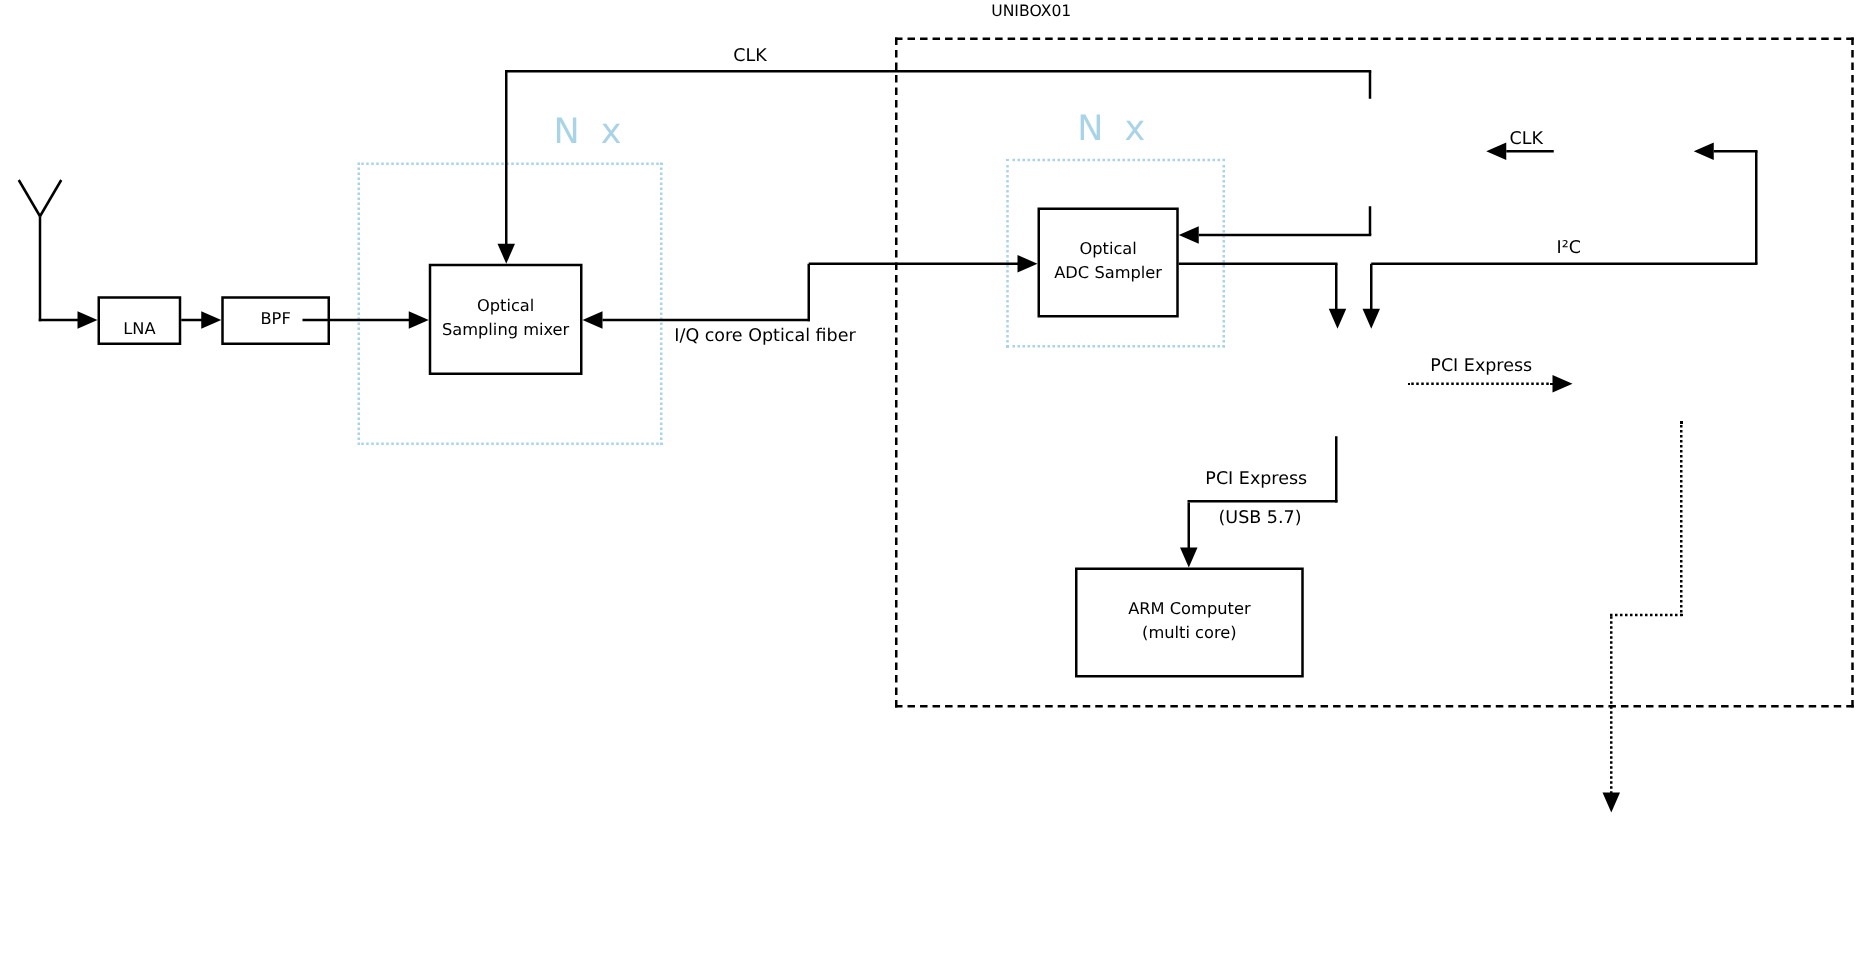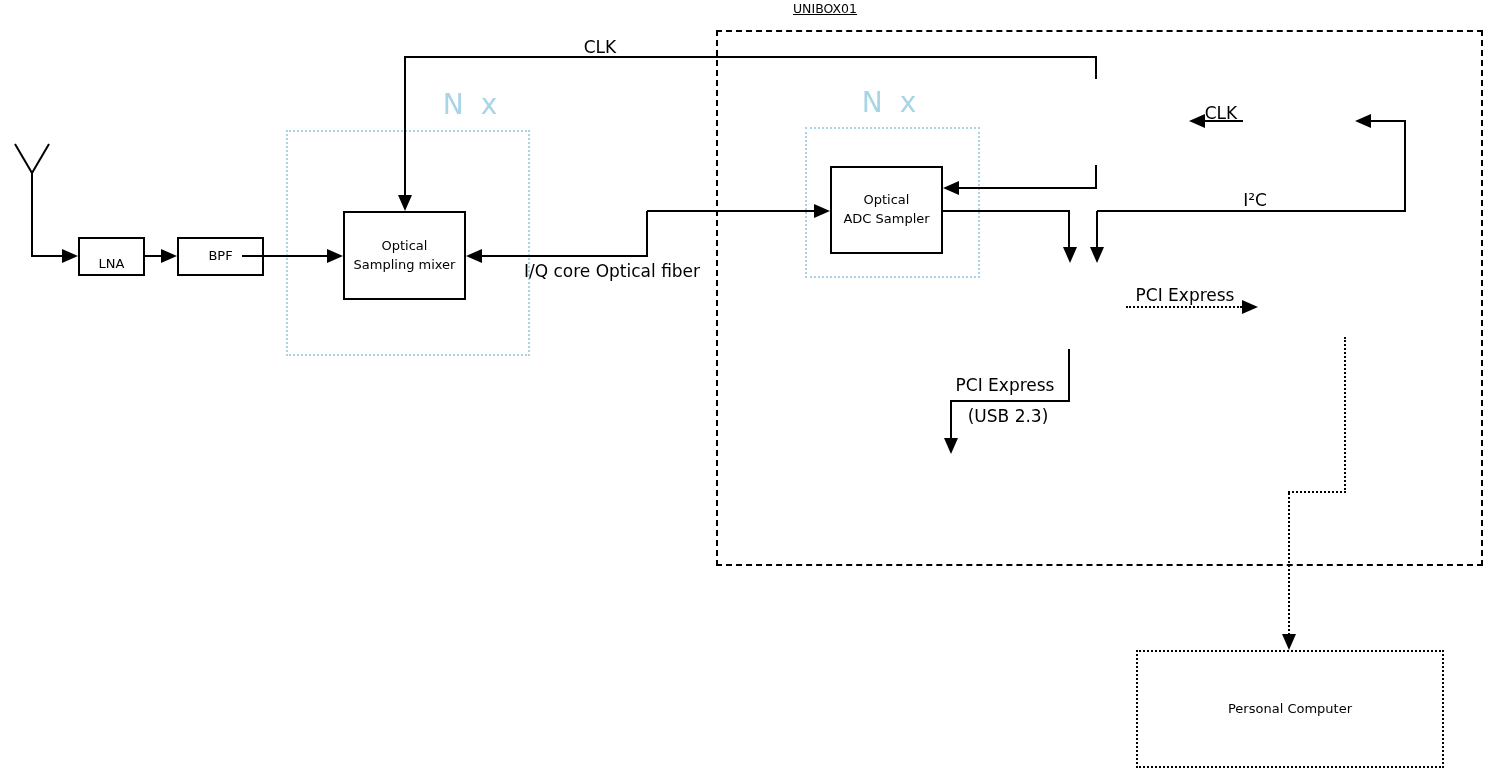--- a/index.html
+++ b/index.html
@@ -18,33 +18,33 @@
   .frame.dashed{border:2px dashed #000;}
   .frame.blue{border:2px dotted var(--accent,#a9d4e8);}
   .hline{position:absolute;height:0;border-top:2px solid #000;}
   .vline{position:absolute;width:0;border-left:2px solid #000;}
   .hline.dot{border-top-style:dotted;}
   .vline.dot{border-left-style:dotted;}
   .arr{position:absolute;width:0;height:0;}
   .arr.r{border-left:16px solid #000;border-top:7px solid transparent;border-bottom:7px solid transparent;}
   .arr.l{border-right:16px solid #000;border-top:7px solid transparent;border-bottom:7px solid transparent;}
   .arr.d{border-top:16px solid #000;border-left:7px solid transparent;border-right:7px solid transparent;}
-  .lbl{position:absolute;font-size:17px;white-space:nowrap;}
+  .lbl{position:absolute;font-size:14px;white-space:nowrap;}
   .lbl.center{transform:translateX(-50%);}
   .nx{
     position:absolute;font-size:28px;letter-spacing:4px;
     color:var(--accent,#a9d4e8);transform:translateX(-50%);white-space:nowrap;
   }
 </style>
 </head>
 <body>
 
 <div id="diagram">
 
-  <div class="lbl center" style="left:825px;top:1px;font-size:12.5px;text-decoration:underline;">UNIBOX01</div>
+  <div class="lbl center" style="left:825px;top:1px;font-size:12.5px;">UNIBOX01</div>
   <div class="frame dashed" style="left:716px;top:30px;width:767px;height:536px;"></div>
 
   <div class="nx" style="left:472px;top:88px;">N x</div>
   <div class="frame blue" style="left:286px;top:130px;width:244px;height:226px;"></div>
 
   <div class="nx" style="left:891px;top:86px;">N x</div>
   <div class="frame blue" style="left:805px;top:127px;width:175px;height:151px;"></div>
 
   <svg style="position:absolute;left:8px;top:140px;" width="50" height="120" viewBox="0 0 50 120">
     <line x1="7" y1="4" x2="24" y2="33" stroke="#000" stroke-width="2"></line>
@@ -59,22 +59,23 @@
     <span>BPF</span>
   </div>
   <div class="box" style="left:343px;top:211px;width:123px;height:89px;">
     <span>Optical
 Sampling mixer</span>
   </div>
   <div class="box" style="left:830px;top:166px;width:113px;height:88px;">
     <span>Optical
 ADC Sampler</span>
   </div>
-  <div class="box dotted" style="left:1136px;top:650px;width:308px;height:118px;">
-    <span>Personal Computer</span>
+  <div class="box" style="left:860px;top:454px;width:183px;height:88px;">
+    <span>ARM Computer
+(multi core)</span>
   </div>
 
   <div class="hline" style="left:31px;top:255px;width:32px;"></div>
   <div class="arr r" style="left:62px;top:249px;"></div>
   <div class="hline" style="left:145px;top:255px;width:17px;"></div>
   <div class="arr r" style="left:161px;top:249px;"></div>
   <div class="hline" style="left:242px;top:255px;width:86px;"></div>
   <div class="arr r" style="left:327px;top:249px;"></div>
 
   <div class="vline" style="left:1095px;top:57px;height:22px;"></div>
@@ -108,21 +109,21 @@
 
   <div class="hline" style="left:943px;top:210px;width:127px;"></div>
   <div class="vline" style="left:1068px;top:211px;height:37px;"></div>
   <div class="arr d" style="left:1063px;top:247px;"></div>
 
   <div class="vline" style="left:1068px;top:349px;height:53px;"></div>
   <div class="hline" style="left:950px;top:400px;width:120px;"></div>
   <div class="vline" style="left:950px;top:402px;height:37px;"></div>
   <div class="arr d" style="left:944px;top:438px;"></div>
   <div class="lbl center" style="left:1005px;top:375px;">PCI Express</div>
-  <div class="lbl center" style="left:1008px;top:406px;">(USB 2.3)</div>
+  <div class="lbl center" style="left:1008px;top:406px;">(USB 5.7)</div>
 
   <div class="hline dot" style="left:1126px;top:306px;width:116px;"></div>
   <div class="arr r" style="left:1242px;top:300px;"></div>
   <div class="lbl center" style="left:1185px;top:285px;">PCI Express</div>
 
   <div class="vline dot" style="left:1344px;top:337px;height:156px;"></div>
   <div class="hline dot" style="left:1288px;top:491px;width:58px;"></div>
   <div class="vline dot" style="left:1288px;top:493px;height:142px;"></div>
   <div class="arr d" style="left:1282px;top:634px;"></div>
 

